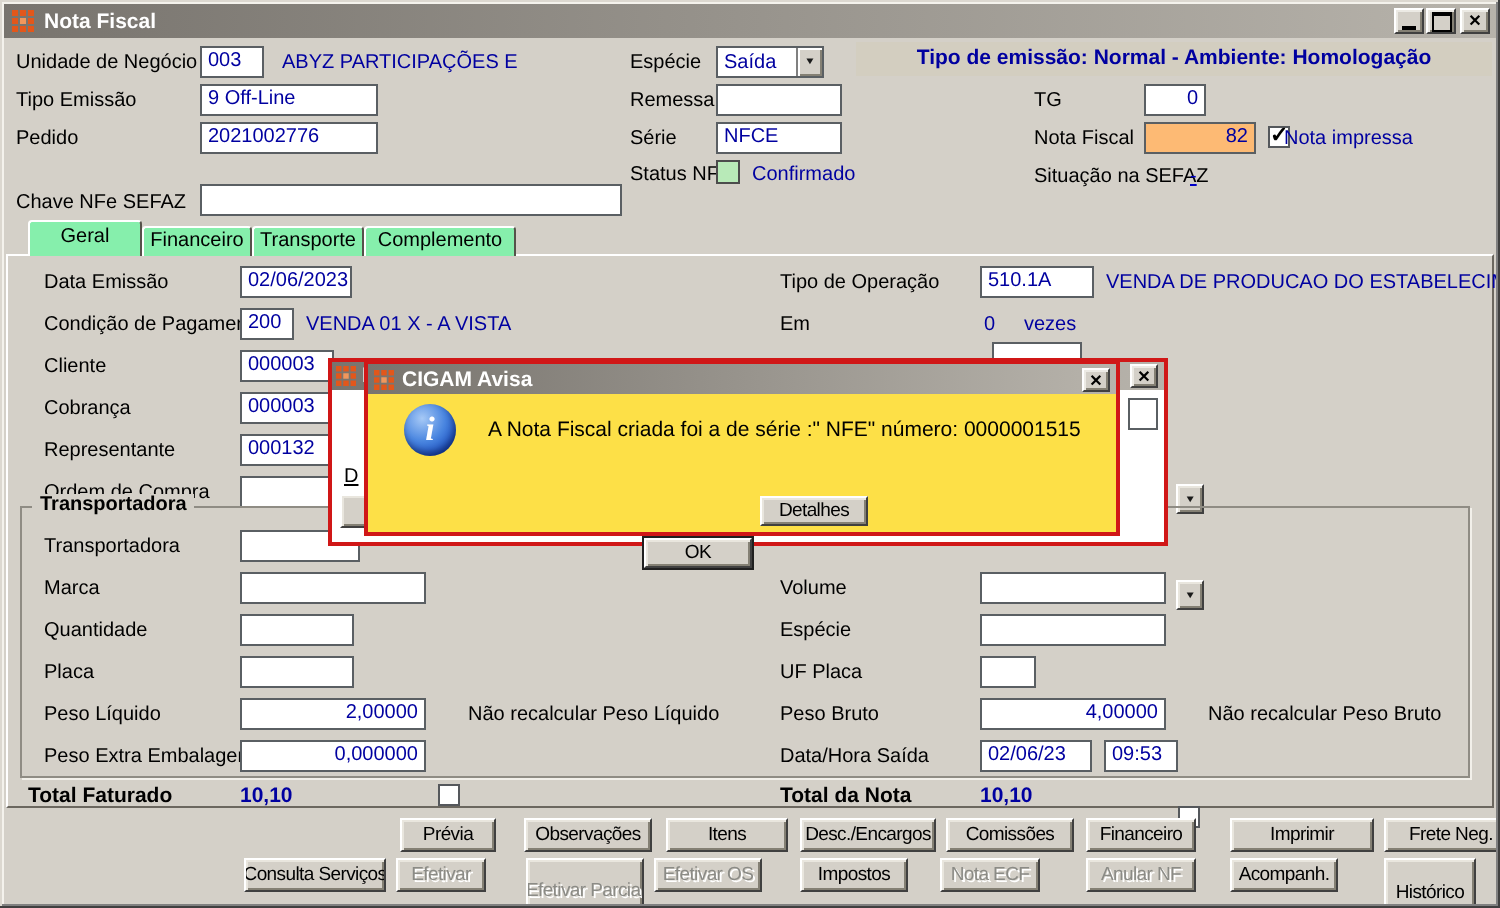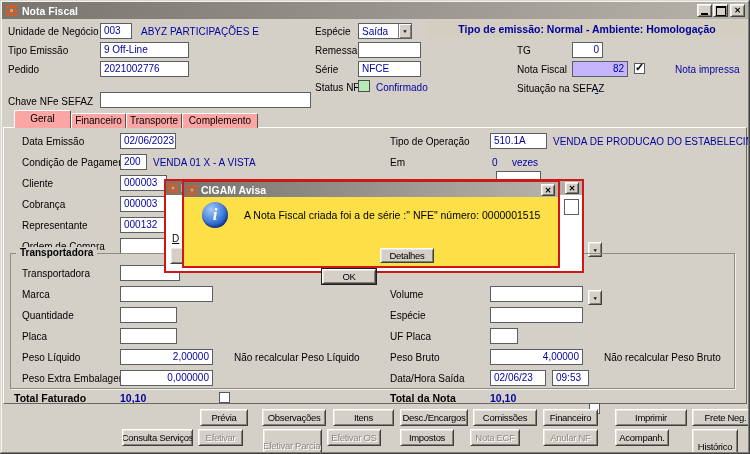--- a/index.html
+++ b/index.html
@@ -6,21 +6,21 @@
   html,body { width:750px; height:454px; }
   body { position:relative; overflow:hidden; background:#d4d0c8;
          font-family:"Liberation Sans", sans-serif; font-size:10px; color:#000; }
   .abs { position:absolute; }
   .lbl { white-space:nowrap; color:#000; }
   .nav { white-space:nowrap; color:#0000a0; }
   .bold { font-weight:bold; }
   .inp { background:#fff; border:1px solid #5a5f63; color:#0000a0;
          padding:1px 3px; white-space:nowrap; overflow:hidden; line-height:12px; }
   .inp.ra { text-align:right; }
-  .inp.ro { background:#c4b5fd; }
+  .inp.ro { background:#fdba74; }
   .titlebar { background:linear-gradient(to right,#78746e,#b7b3ab);
               color:#fff; font-weight:bold; font-size:10.5px;
               display:flex; align-items:center; gap:5px; padding-left:4px; }
   .winbtn { width:15px; height:13px; background:#d4d0c8;
             border-top:1px solid #fff; border-left:1px solid #fff;
             border-right:1px solid #404040; border-bottom:1px solid #404040;
             box-shadow:inset 1px 1px 0 #eceae4, inset -1px -1px 0 #848074;
             display:flex; align-items:center; justify-content:center; }
   .glyph-min::after { content:""; display:block; width:7px; height:2px; background:#000; margin-top:7px; }
   .glyph-max::after { content:""; display:block; width:8px; height:7px; border:1px solid #000; border-top-width:2px; }
@@ -43,21 +43,21 @@
                 border-left:1px solid #808080;
                 box-shadow:inset 1px 1px 0 #fff, inset -1px -1px 0 #848074;
                 position:relative; }
   .combo .arr::after { content:"▼"; position:absolute; top:50%; left:50%;
                        transform:translate(-50%,-50%) scaleY(.8); font-size:6px; color:#1a1a1a; }
   .cb { width:11px; height:11px; background:#fff; border:1px solid #55585c; position:relative; }
   .cb.checked::after { content:"✓"; position:absolute; top:-3px; left:0;
                        font-size:11px; font-weight:bold; color:#000; }
   .banner { background:#d3cec0; color:#0000a0; font-weight:bold; font-size:10.5px;
             text-align:center; line-height:17px; white-space:nowrap; }
-  .tab { position:absolute; background:#fca5a5; text-align:center;
+  .tab { position:absolute; background:#86efac; text-align:center;
          border-top:1px solid #fff; border-left:1px solid #fff; border-right:1px solid #55524a;
          border-radius:2px 2px 0 0; z-index:1; }
   .tab.active { z-index:3; }
   .panel { border-top:1px solid #fff; border-left:1px solid #fff;
            border-right:1px solid #6b675f; border-bottom:1px solid #6b675f;
            background:#d4d0c8; z-index:0; }
   .groupbox { border:1px solid #8f8c84; box-shadow:1px 1px 0 #f2f0ea; }
   .grouplabel { background:#d4d0c8; padding:0 4px; font-weight:bold; white-space:nowrap; }
   .statusbox { background:#b8eab8; border:1px solid #4c4c4c; }
   .link { color:#0000c8; text-decoration:underline; }
@@ -115,21 +115,21 @@
 <div class="abs lbl" style="left:517px;top:45px">TG</div>
 <div class="abs inp ra" style="left:572px;top:42px;width:31px;height:16px">0</div>
 
 <div class="abs lbl" style="left:8px;top:64px">Pedido</div>
 <div class="abs inp" style="left:100px;top:61px;width:89px;height:16px">2021002776</div>
 <div class="abs lbl" style="left:315px;top:64px">Série</div>
 <div class="abs inp" style="left:358px;top:61px;width:63px;height:16px">NFCE</div>
 <div class="abs lbl" style="left:517px;top:64px">Nota Fiscal</div>
 <div class="abs inp ra ro" style="left:572px;top:61px;width:56px;height:16px">82</div>
 <div class="abs cb checked" style="left:634px;top:63px"></div>
-<div class="abs nav" style="left:675px;top:64px">Nota impressa</div>
+<div class="abs nav" style="left:642px;top:64px">Nota impressa</div>
 
 <div class="abs lbl" style="left:315px;top:82px">Status NFe</div>
 <div class="abs statusbox" style="left:358px;top:80px;width:12px;height:12px"></div>
 <div class="abs nav" style="left:376px;top:82px">Confirmado</div>
 <div class="abs lbl" style="left:517px;top:83px">Situação na SEFAZ</div>
 <div class="abs link" style="left:595px;top:83px">-</div>
 
 <div class="abs lbl" style="left:8px;top:96px">Chave NFe SEFAZ</div>
 <div class="abs inp" style="left:100px;top:92px;width:211px;height:16px"></div>
 

